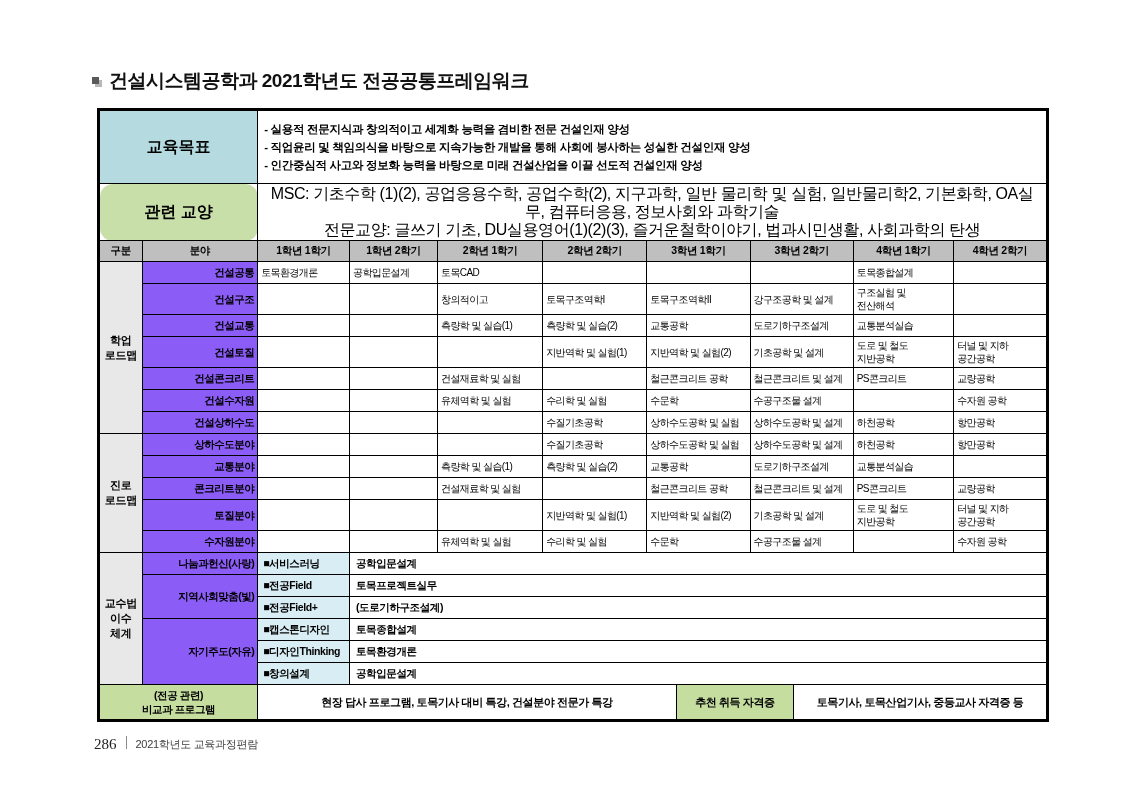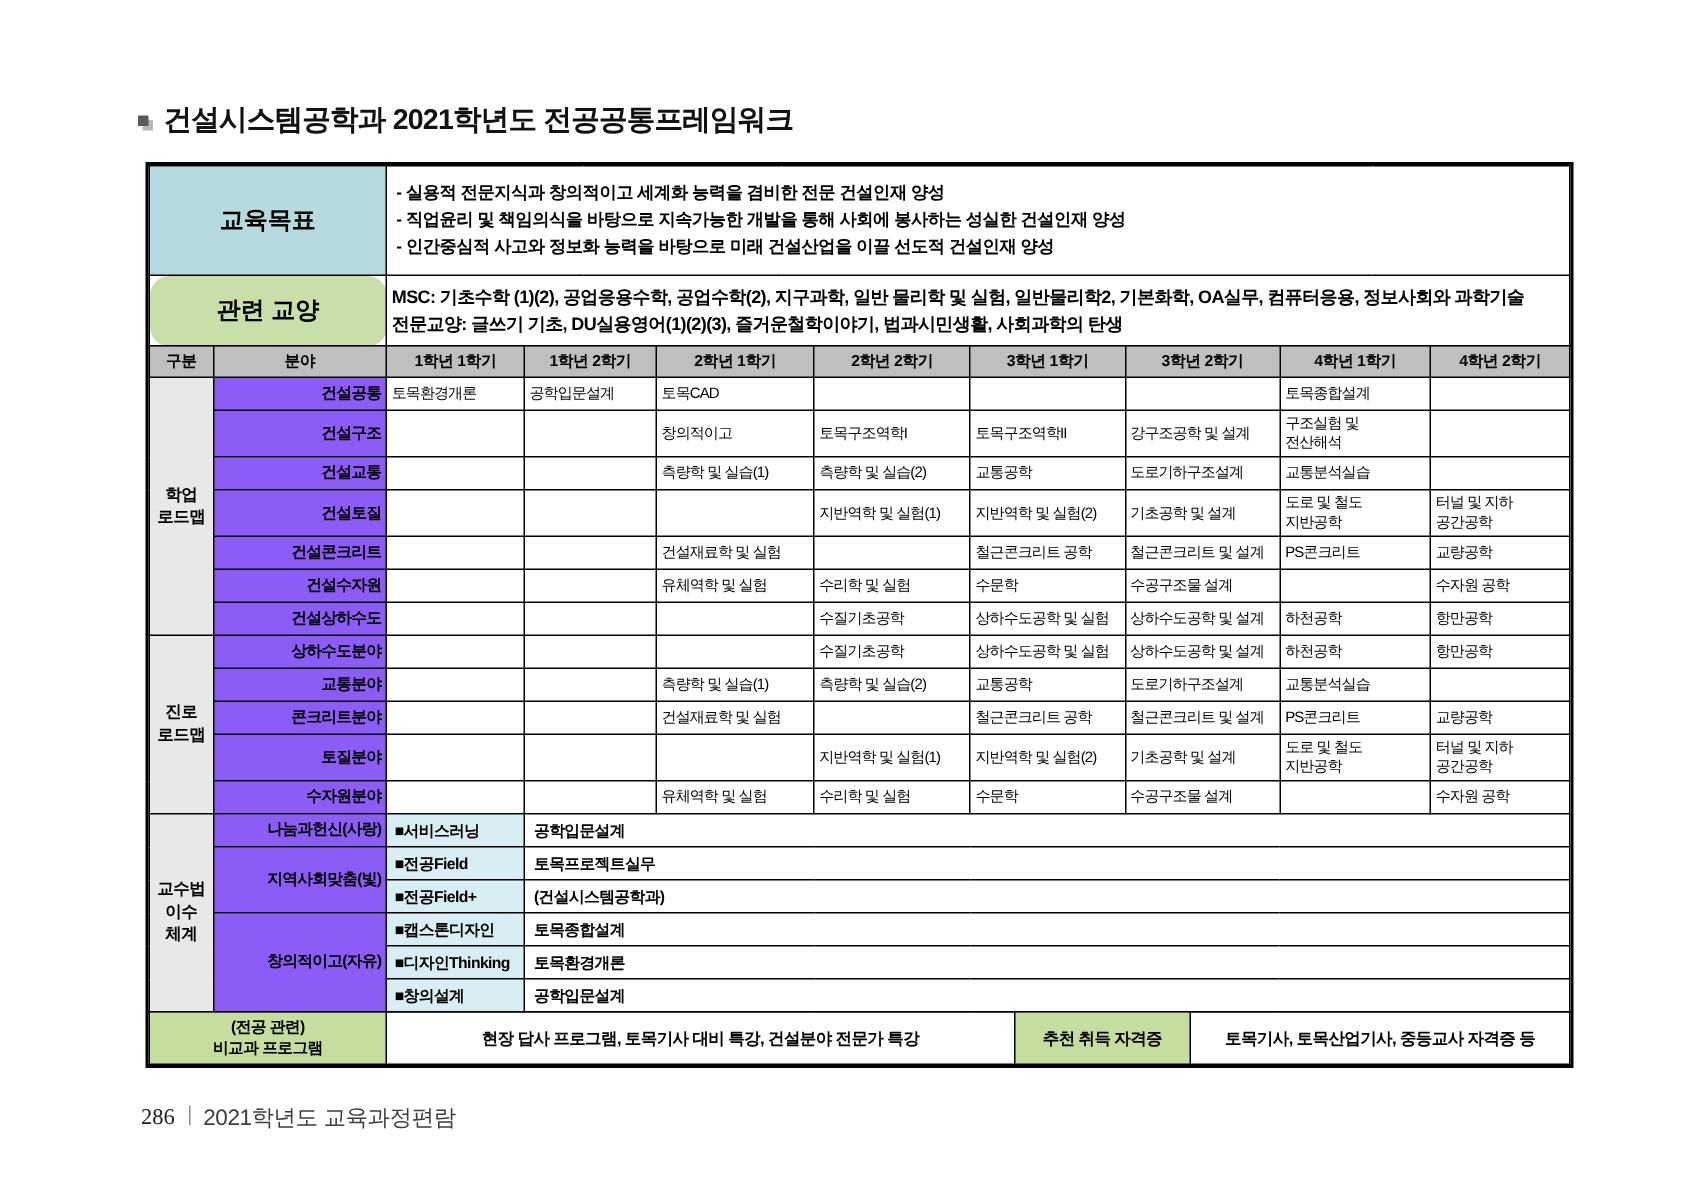--- a/index.html
+++ b/index.html
@@ -45,21 +45,21 @@
   .goals-cell {
     font-size:11.5px; font-weight:bold; text-align:left;
     padding:4px 6px; line-height:18px; white-space:pre-line;
     letter-spacing:-0.3px;
   }
   .goals-row  td { height:64px; }
   .credits-row td { height:28px; }
   .liberal-row td { height:44px; }
   .credit-cell { text-align:center; font-weight:bold; font-size:11.5px; letter-spacing:-0.3px; }
   .liberal-cell {
-    font-weight:bold; font-size:12px;
+    text-align:center; font-weight:normal; font-size:16px;
     line-height:18px; white-space:pre-line; letter-spacing:-0.4px;
   }
 
   
   .grid-header th {
     background:#bfbfbf; font-size:10.5px; font-weight:bold;
     height:18px; text-align:center; letter-spacing:-0.3px;
   }
   .group-cell {
     background:#e8e8e8; text-align:center; font-weight:bold;
@@ -93,21 +93,21 @@
   
   .footer {
     position:absolute; left:94px; top:736px;
     display:flex; align-items:center;
   }
   .footer-page {
     font-family:"Liberation Serif","DejaVu Serif",serif;
     font-size:15px; color:#222;
   }
   .footer-sep { width:1px; height:13px; background:#8a8a8a; margin:0 9px 4px 9px; }
-  .footer-text { font-size:15px; color:#3d3d3d; letter-spacing:-0.3px; }
+  .footer-text { font-size:11px; color:#3d3d3d; letter-spacing:-0.3px; }
 </style>
 </head>
 <body>
 
 <div class="title-row">
   <span class="title-bullet"></span>
   <span class="page-title">건설시스템공학과 2021학년도 전공공통프레임워크</span>
 </div>
 
 <div class="tables-wrap">
@@ -318,24 +318,24 @@
           <td class="method-cell">■서비스러닝</td>
           <td class="course-note-cell" colspan="7">공학입문설계</td>
         </tr>
         <tr>
           <td class="field-cell" rowspan="2">지역사회맞춤(빛)</td>
           <td class="method-cell">■전공Field</td>
           <td class="course-note-cell" colspan="7">토목프로젝트실무</td>
         </tr>
         <tr>
           <td class="method-cell">■전공Field+</td>
-          <td class="course-note-cell" colspan="7">(건설시스템공학과)</td>
-        </tr>
-        <tr>
-          <td class="field-cell" rowspan="3">창의적이고(자유)</td>
+          <td class="course-note-cell" colspan="7">(도로기하구조설계)</td>
+        </tr>
+        <tr>
+          <td class="field-cell" rowspan="3">자기주도(자유)</td>
           <td class="method-cell">■캡스톤디자인</td>
           <td class="course-note-cell" colspan="7">토목종합설계</td>
         </tr>
         <tr>
           <td class="method-cell">■디자인Thinking</td>
           <td class="course-note-cell" colspan="7">토목환경개론</td>
         </tr>
         <tr>
           <td class="method-cell">■창의설계</td>
           <td class="course-note-cell" colspan="7">공학입문설계</td>

